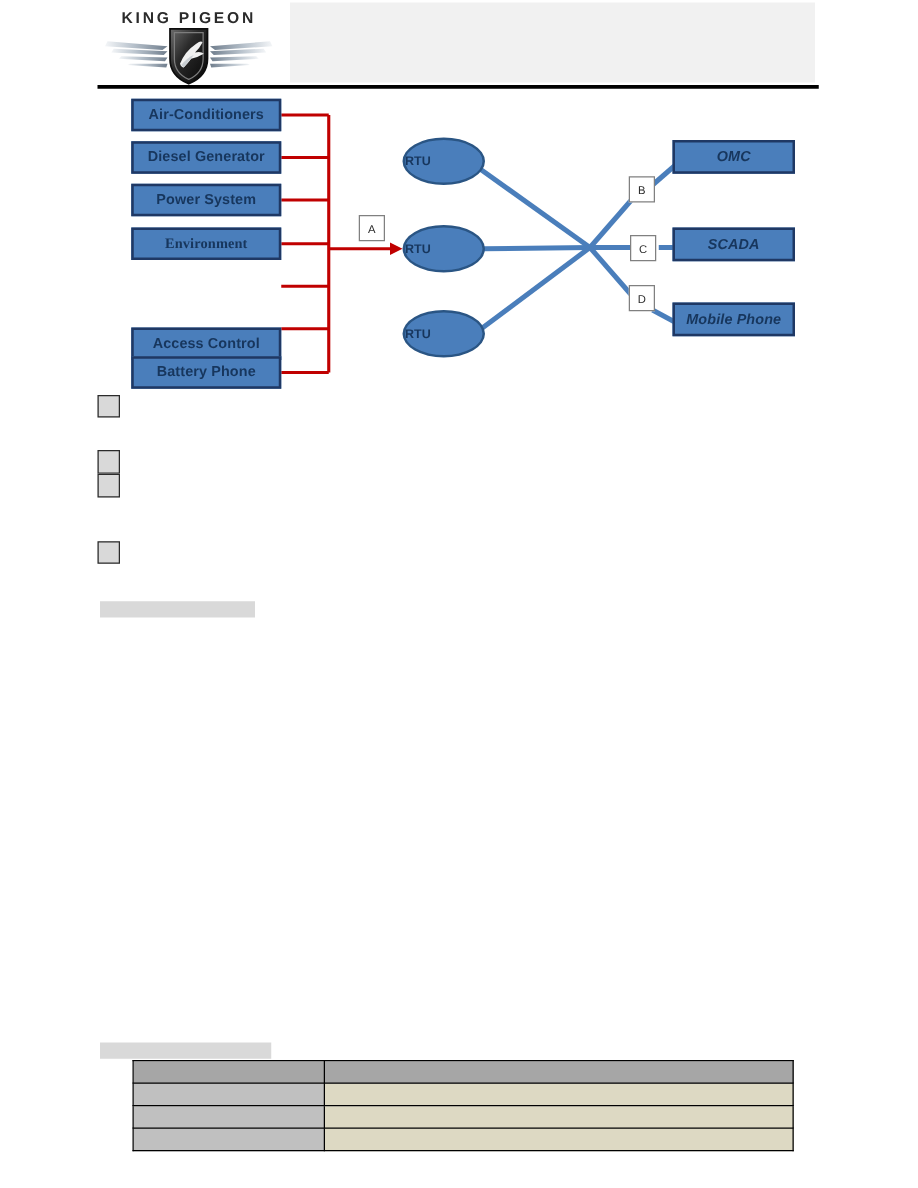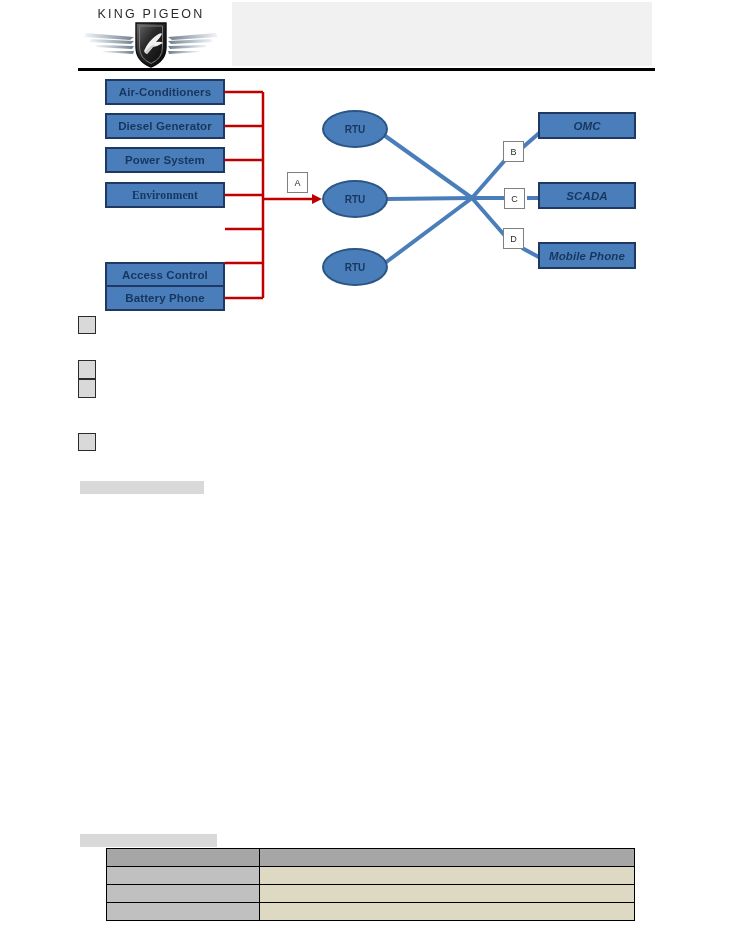--- a/index.html
+++ b/index.html
@@ -28,21 +28,21 @@
     width: 146px; height: 64px;
     background: #ffffff;
   }
   #logo-wordmark {
     position: absolute;
     left: 0; top: 3px;
     width: 146px;
     text-align: center;
     font-family: "Liberation Sans", sans-serif;
     font-size: 12.5px;
-    font-weight: normal;
+    font-weight: bold;
     letter-spacing: 2.2px;
     color: #2b2b2b;
   }
   #logo-art {
     position: absolute;
     left: 0; top: 16px;
     width: 146px; height: 48px;
   }
   #header-block {
     position: absolute;
@@ -99,21 +99,21 @@
 
   .rtu-ellipse {
     position: absolute;
     width: 66px; height: 38px;
     border-radius: 50%;
     background: #4a7ebb;
     border: 2px solid #2a5584;
     box-sizing: border-box;
     display: flex;
     align-items: center;
-    justify-content: center;
+    justify-content: flex-start;
     color: #17365d;
     font-family: "Liberation Sans", sans-serif;
     font-size: 10px;
     font-weight: bold;
     z-index: 4;
   }
 
   .node-box.right-box { height: 27px; font-style: italic; }
 
   

